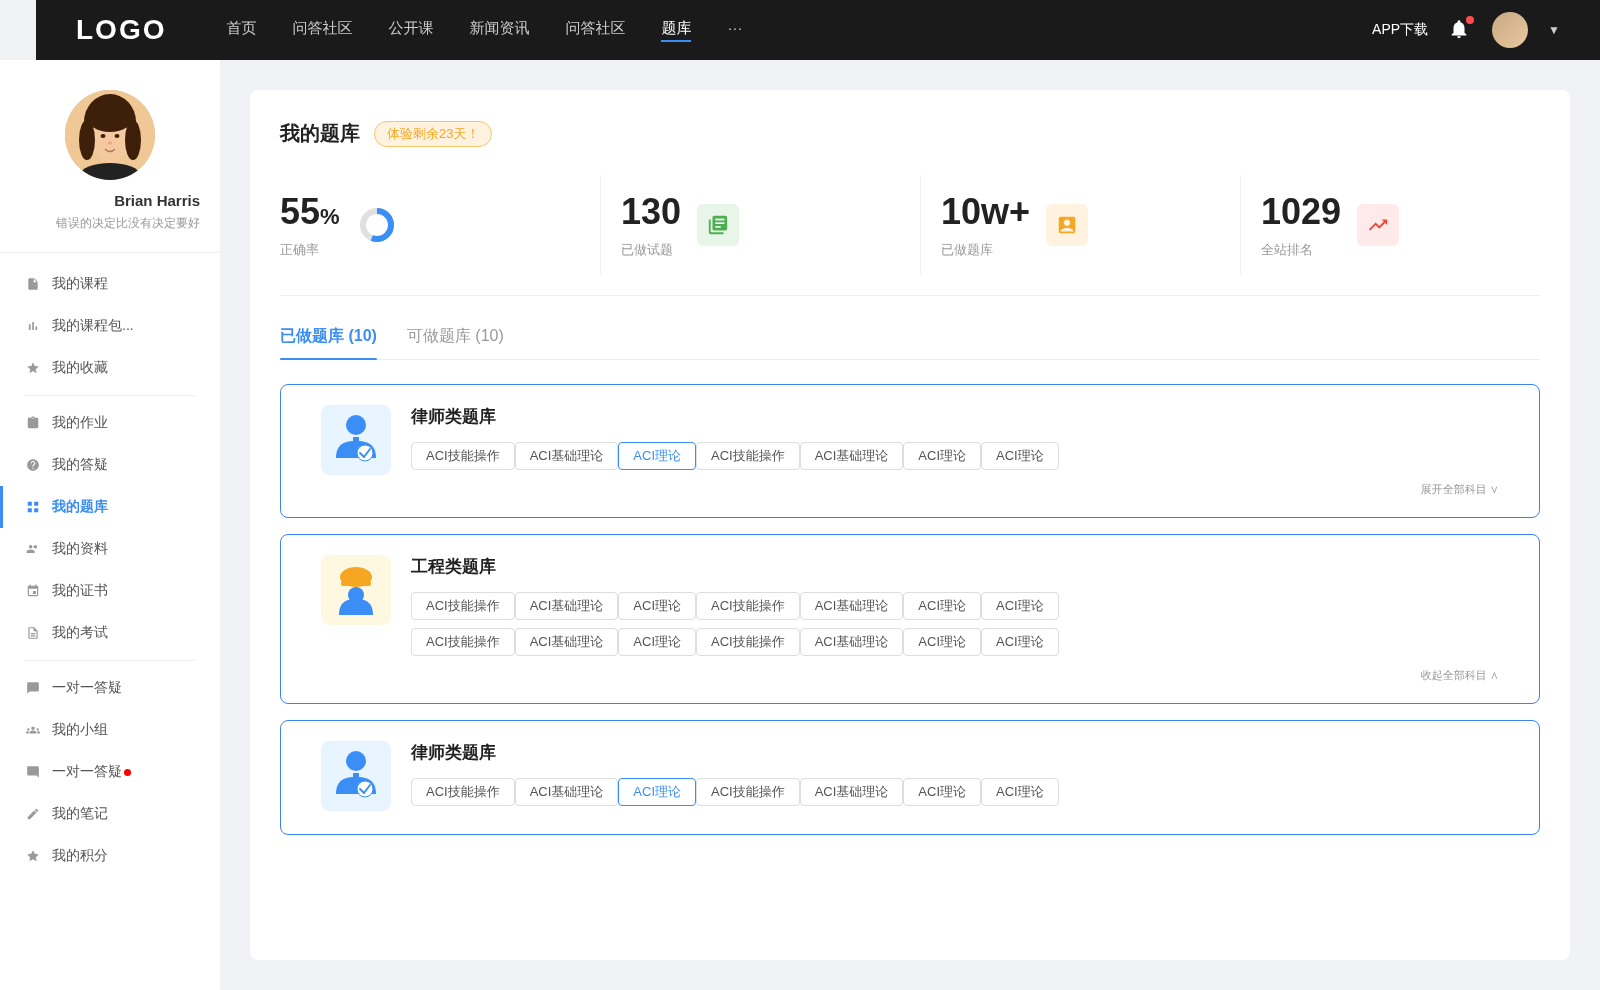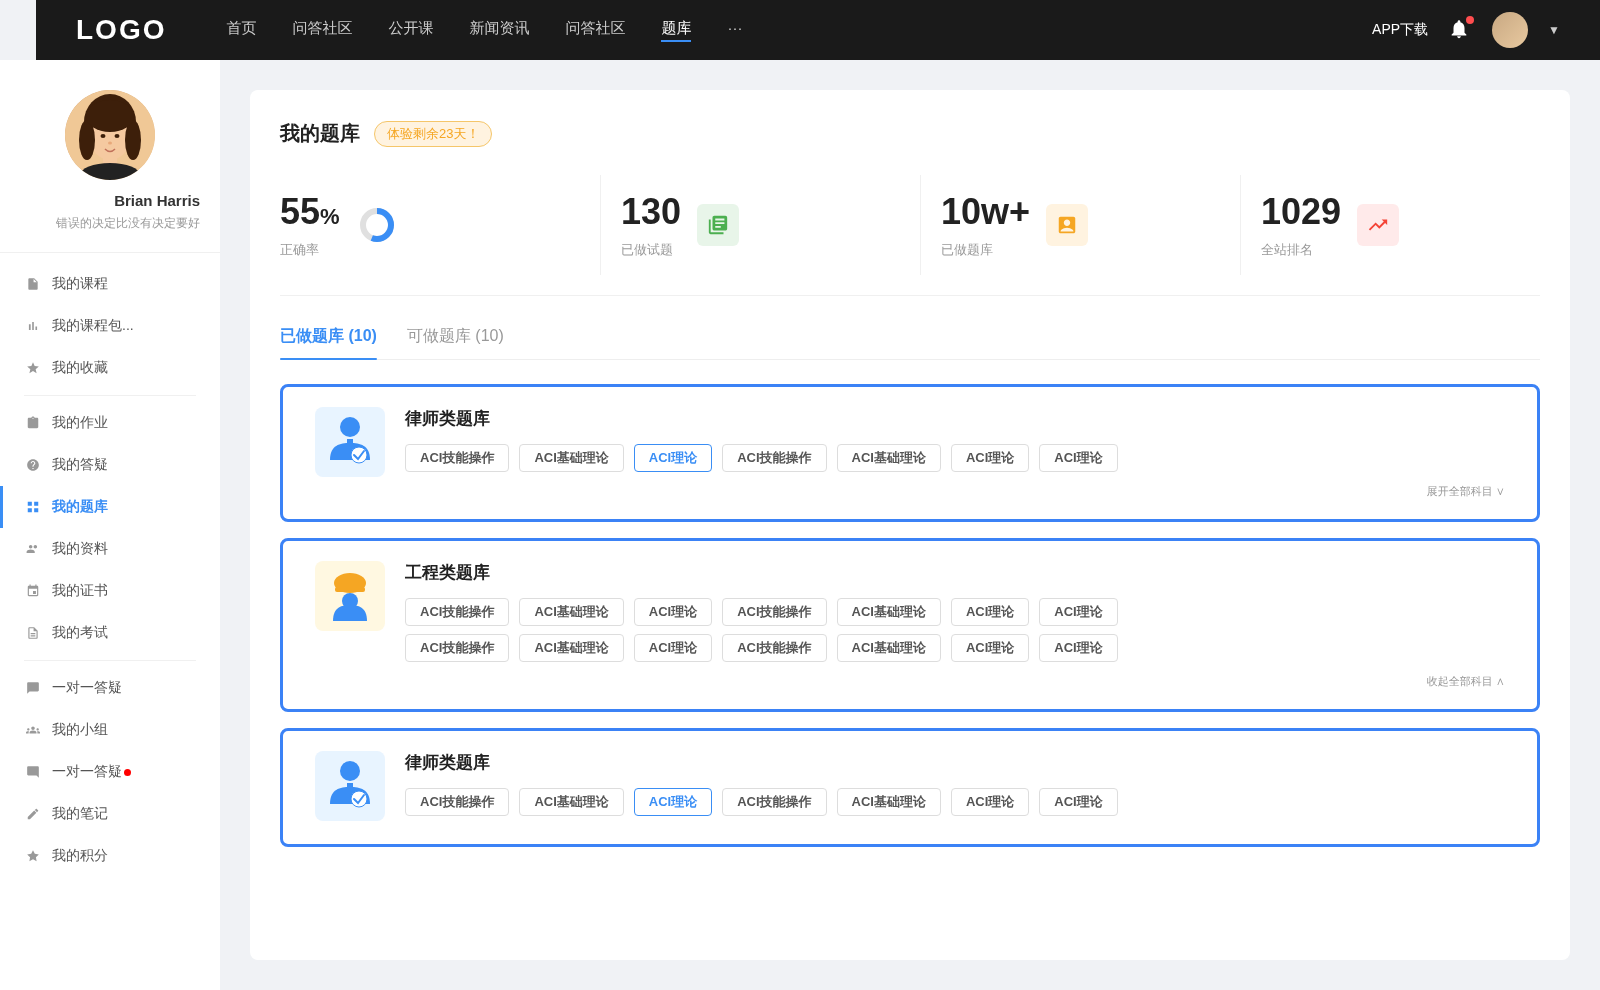--- a/index.html
+++ b/index.html
@@ -247,24 +247,24 @@
       content: '';
       position: absolute;
       bottom: -1px; left: 0; right: 0;
       height: 2px;
       background: #3a8ef5;
       border-radius: 2px;
     }
 
     
     .bank-card {
-      border: 3px solid #3b82f6;
+      border: 1px solid #3b82f6;
       border-radius: 8px;
       margin-bottom: 16px;
-      padding: 20px 32px;
+      padding: 20px 40px;
       display: flex;
       align-items: flex-start;
       gap: 20px;
     }
     .bank-icon {
       width: 70px; height: 70px;
       background: #e8f4ff;
       border-radius: 8px;
       display: flex;
       align-items: center;
@@ -274,23 +274,21 @@
     .bank-content { flex: 1; }
     .bank-name {
       font-size: 17px;
       font-weight: 600;
       color: #222;
       margin-bottom: 14px;
     }
     .tags-row {
       display: flex;
       flex-wrap: wrap;
-      gap: 10px;
       margin-bottom: 8px;
-      font-weight: bold;
     }
     .tag {
       border: 1px solid #ddd;
       border-radius: 4px;
       padding: 4px 14px;
       font-size: 13px;
       color: #555;
       cursor: pointer;
     }
     .tag.active-tag {

